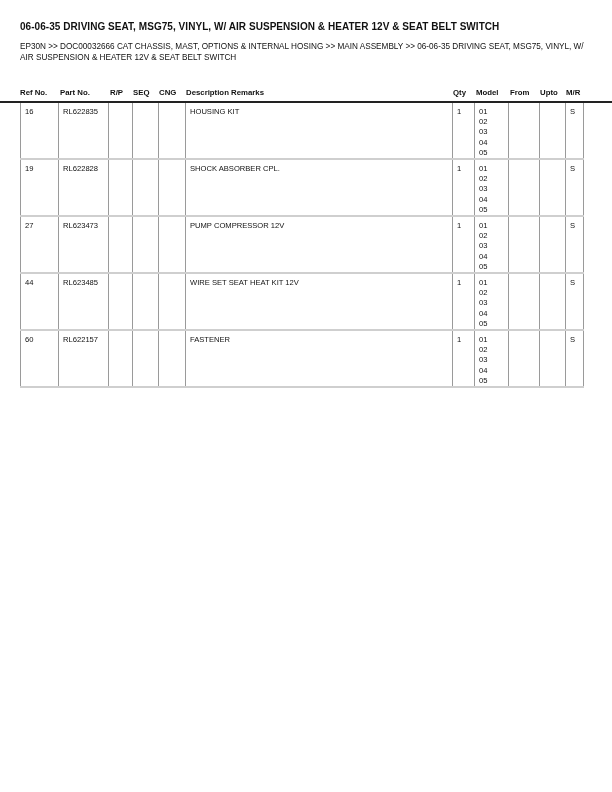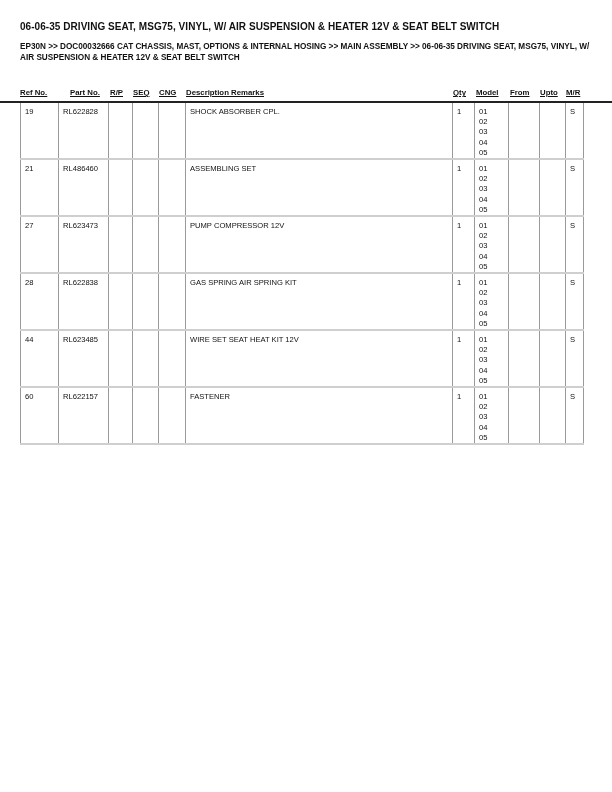--- a/index.html
+++ b/index.html
@@ -6,26 +6,25 @@
     body {
       width: 612px; height: 792px; position: relative; overflow: hidden;
       font-family: "Liberation Sans", sans-serif; color: #111;
     }
     .title {
       position: absolute; left: 20px; top: 21px; width: 580px;
       font-size: 10px; font-weight: bold; letter-spacing: 0.05px;
     }
     .breadcrumb {
       position: absolute; left: 20px; top: 41px; width: 575px;
-      font-size: 8.2px; font-weight: bold; line-height: 11px;
+      font-size: 8.2px; font-weight: normal; line-height: 11px;
     }
     .col-head {
       position: absolute; top: 88px; font-size: 7.8px; font-weight: bold;
       white-space: nowrap;
-      text-decoration: underline;
     }
     .head-rule {
       position: absolute; left: 0; top: 101px; width: 612px; height: 2px;
       background: #222;
     }
     .tbl {
       position: absolute; left: 20px; top: 103px; width: 563px;
       border-collapse: collapse; table-layout: fixed;
     }
     .tbl td {
@@ -39,21 +38,21 @@
     .model-line { display: block; }
   </style>
 </head>
 <body>
 
 <div class="title">06-06-35 DRIVING SEAT, MSG75, VINYL, W/ AIR SUSPENSION &amp; HEATER 12V &amp; SEAT BELT SWITCH</div>
 <div class="breadcrumb">EP30N &gt;&gt; DOC00032666 CAT CHASSIS, MAST, OPTIONS &amp; INTERNAL HOSING &gt;&gt; MAIN ASSEMBLY &gt;&gt; 06-06-35 DRIVING SEAT, MSG75, VINYL, W/ AIR SUSPENSION &amp; HEATER 12V &amp; SEAT BELT SWITCH</div>
 
 <div>
   <span class="col-head" style="left:20px">Ref No.</span>
-  <span class="col-head" style="left:70px">Part No.</span>
+  <span class="col-head" style="left:60px">Part No.</span>
   <span class="col-head" style="left:110px">R/P</span>
   <span class="col-head" style="left:133px">SEQ</span>
   <span class="col-head" style="left:159px">CNG</span>
   <span class="col-head" style="left:186px">Description Remarks</span>
   <span class="col-head" style="left:453px">Qty</span>
   <span class="col-head" style="left:476px">Model</span>
   <span class="col-head" style="left:510px">From</span>
   <span class="col-head" style="left:540px">Upto</span>
   <span class="col-head" style="left:566px">M/R</span>
 </div>
@@ -68,83 +67,64 @@
     <col style="width:27px">
       <col style="width:267px">
       <col style="width:22px">
       <col style="width:34px">
     <col style="width:31px">
       <col style="width:26px">
       <col style="width:18px">
   </colgroup>
   <tbody id="rows">
       <tr>
+        <td>16</td>
+        <td>RL622835</td>
+        <td></td>
+        <td></td>
+        <td></td>
+        <td>HOUSING KIT</td>
+        <td>1</td>
+        <td>
+          <span class="model-line">01</span>
+          <span class="model-line">02</span>
+          <span class="model-line">03</span>
+          <span class="model-line">04</span>
+          <span class="model-line">05</span>
+        </td>
+        <td></td>
+        <td></td>
+        <td>S</td>
+      </tr>
+      <tr>
         <td>19</td>
         <td>RL622828</td>
         <td></td>
         <td></td>
         <td></td>
         <td>SHOCK ABSORBER CPL.</td>
         <td>1</td>
         <td>
           <span class="model-line">01</span>
           <span class="model-line">02</span>
           <span class="model-line">03</span>
           <span class="model-line">04</span>
           <span class="model-line">05</span>
         </td>
         <td></td>
         <td></td>
         <td>S</td>
       </tr>
       <tr>
-        <td>21</td>
-        <td>RL486460</td>
-        <td></td>
-        <td></td>
-        <td></td>
-        <td>ASSEMBLING SET</td>
-        <td>1</td>
-        <td>
-          <span class="model-line">01</span>
-          <span class="model-line">02</span>
-          <span class="model-line">03</span>
-          <span class="model-line">04</span>
-          <span class="model-line">05</span>
-        </td>
-        <td></td>
-        <td></td>
-        <td>S</td>
-      </tr>
-      <tr>
         <td>27</td>
         <td>RL623473</td>
         <td></td>
         <td></td>
         <td></td>
         <td>PUMP COMPRESSOR 12V</td>
-        <td>1</td>
-        <td>
-          <span class="model-line">01</span>
-          <span class="model-line">02</span>
-          <span class="model-line">03</span>
-          <span class="model-line">04</span>
-          <span class="model-line">05</span>
-        </td>
-        <td></td>
-        <td></td>
-        <td>S</td>
-      </tr>
-      <tr>
-        <td>28</td>
-        <td>RL622838</td>
-        <td></td>
-        <td></td>
-        <td></td>
-        <td>GAS SPRING AIR SPRING KIT</td>
         <td>1</td>
         <td>
           <span class="model-line">01</span>
           <span class="model-line">02</span>
           <span class="model-line">03</span>
           <span class="model-line">04</span>
           <span class="model-line">05</span>
         </td>
         <td></td>
         <td></td>

